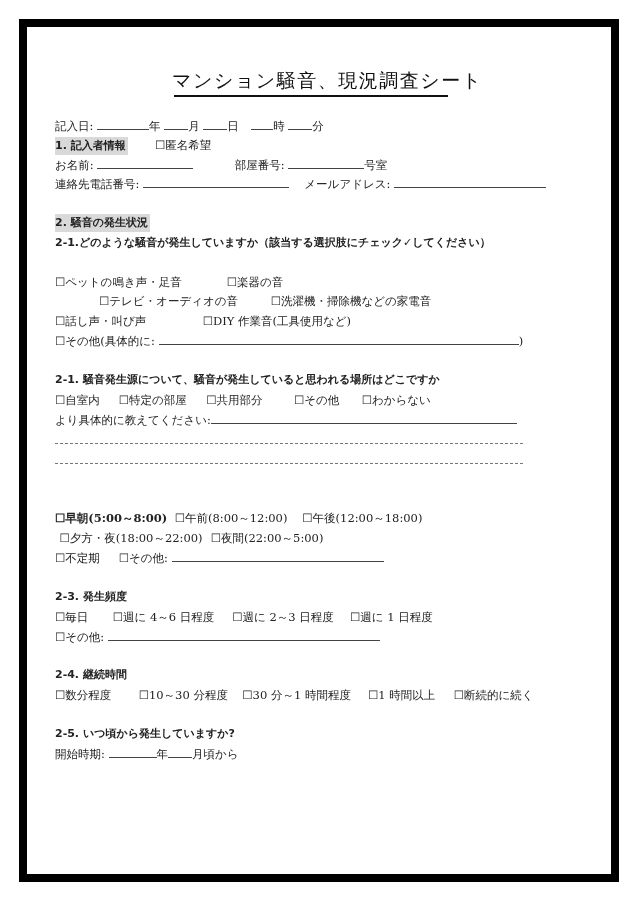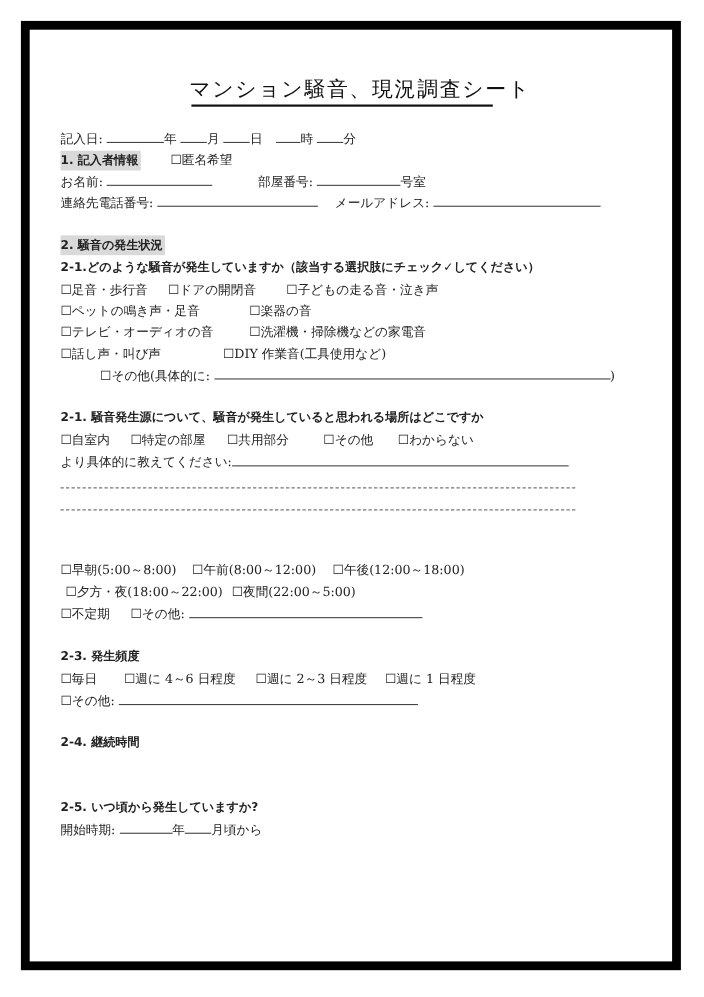--- a/index.html
+++ b/index.html
@@ -68,42 +68,37 @@
     <span>部屋番号:</span>
     <span class="blank" style="width:76px;"></span><span>号室</span>
   </div>
 
   <div class="row" style="top:214px;">
     <span class="sect">2. 騒音の発生状況</span>
   </div>
 
   <div class="row qh" style="top:235px;">2-1.どのような騒音が発生していますか（該当する選択肢にチェック✓してください）</div>
 
-  <div class="row" style="top:255px;">
-    <span class="opt" style="width:94px;">☐足音・歩行音</span>
-    <span class="opt" style="width:104px;">☐ドアの開閉音</span>
-    <span class="opt">☐子どもの走る音・泣き声</span>
-  </div>
 
   <div class="row" style="top:274px;">
     <span class="opt" style="width:168px;">☐ペットの鳴き声・足音</span>
     <span class="opt">☐楽器の音</span>
   </div>
 
-  <div class="row" style="top:293px;">
+  <div class="row" style="top:293px;margin-left:44px;">
     <span class="opt" style="width:168px;">☐テレビ・オーディオの音</span>
     <span class="opt">☐洗濯機・掃除機などの家電音</span>
   </div>
 
   <div class="row" style="top:313px;">
     <span class="opt" style="width:144px;">☐話し声・叫び声</span>
     <span class="opt">☐DIY 作業音(工具使用など)</span>
   </div>
 
-  <div class="row" style="top:333px;margin-left:36px;">
+  <div class="row" style="top:333px;">
     <span class="opt">☐その他(具体的に:</span>
     <span class="blank" style="width:360px;"></span><span>)</span>
   </div>
 
   <div class="row qh" style="top:372px;">2-1. 騒音発生源について、騒音が発生していると思われる場所はどこですか</div>
 
   <div class="row" style="top:392px;">
     <span class="opt" style="width:60px;">☐自室内</span>
     <span class="opt" style="width:84px;">☐特定の部屋</span>
     <span class="opt" style="width:84px;">☐共用部分</span>
@@ -112,21 +107,21 @@
   </div>
 
   <div class="row" style="top:412px;">
     <span>より具体的に教えてください:</span><span class="blank" style="width:306px;"></span>
   </div>
   <div class="line" style="top:443px; width:468px;"></div>
   <div class="line" style="top:463px; width:468px;"></div>
 
 
   <div class="row" style="top:510px;">
-    <span class="opt" style="width:116px;">☐早朝(5:00～8:00)</span>
+    <span class="opt" style="width:116px;font-weight:bold;">☐早朝(5:00～8:00)</span>
     <span class="opt" style="width:124px;">☐午前(8:00～12:00)</span>
     <span class="opt">☐午後(12:00～18:00)</span>
   </div>
 
   <div class="row" style="top:530px;text-align:center;">
     <span class="opt" style="width:152px;">☐夕方・夜(18:00～22:00)</span>
     <span class="opt">☐夜間(22:00～5:00)</span>
   </div>
 
   <div class="row" style="top:550px;">
@@ -144,20 +139,27 @@
     <span class="opt">☐週に 1 日程度</span>
   </div>
 
   <div class="row" style="top:629px;">
     <span class="opt">☐その他:</span>
     <span class="blank" style="width:272px;"></span>
   </div>
 
   <div class="row qh" style="top:667px;">2-4. 継続時間</div>
 
+  <div class="row" style="top:687px;">
+    <span class="opt" style="width:80px;">☐数分程度</span>
+    <span class="opt" style="width:100px;">☐10～30 分程度</span>
+    <span class="opt" style="width:122px;">☐30 分～1 時間程度</span>
+    <span class="opt" style="width:82px;">☐1 時間以上</span>
+    <span class="opt">☐断続的に続く</span>
+  </div>
 
   <div class="row qh" style="top:726px;">2-5. いつ頃から発生していますか?</div>
 
   <div class="row" style="top:746px;">
     <span>開始時期:</span>
     <span class="blank" style="width:48px;"></span><span>年</span><span class="blank" style="width:24px;"></span><span>月頃から</span>
   </div>
 
 </div>
 

